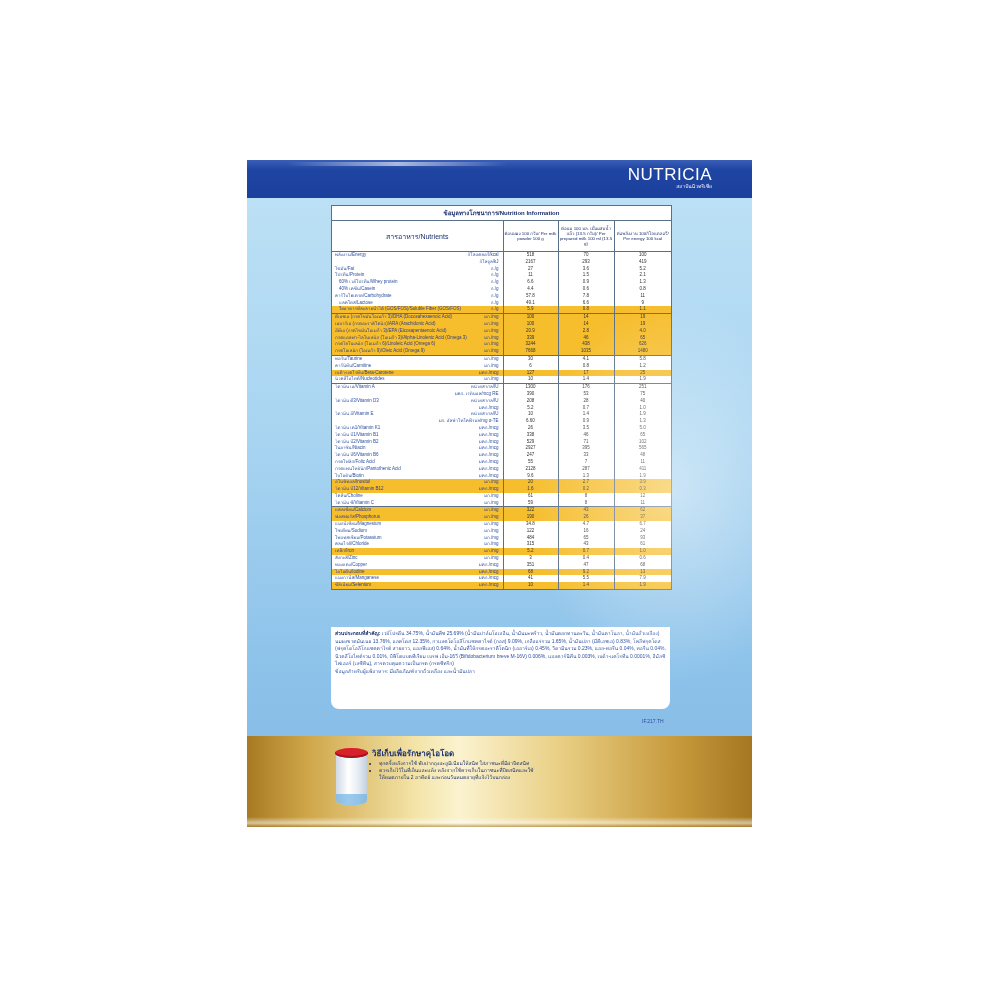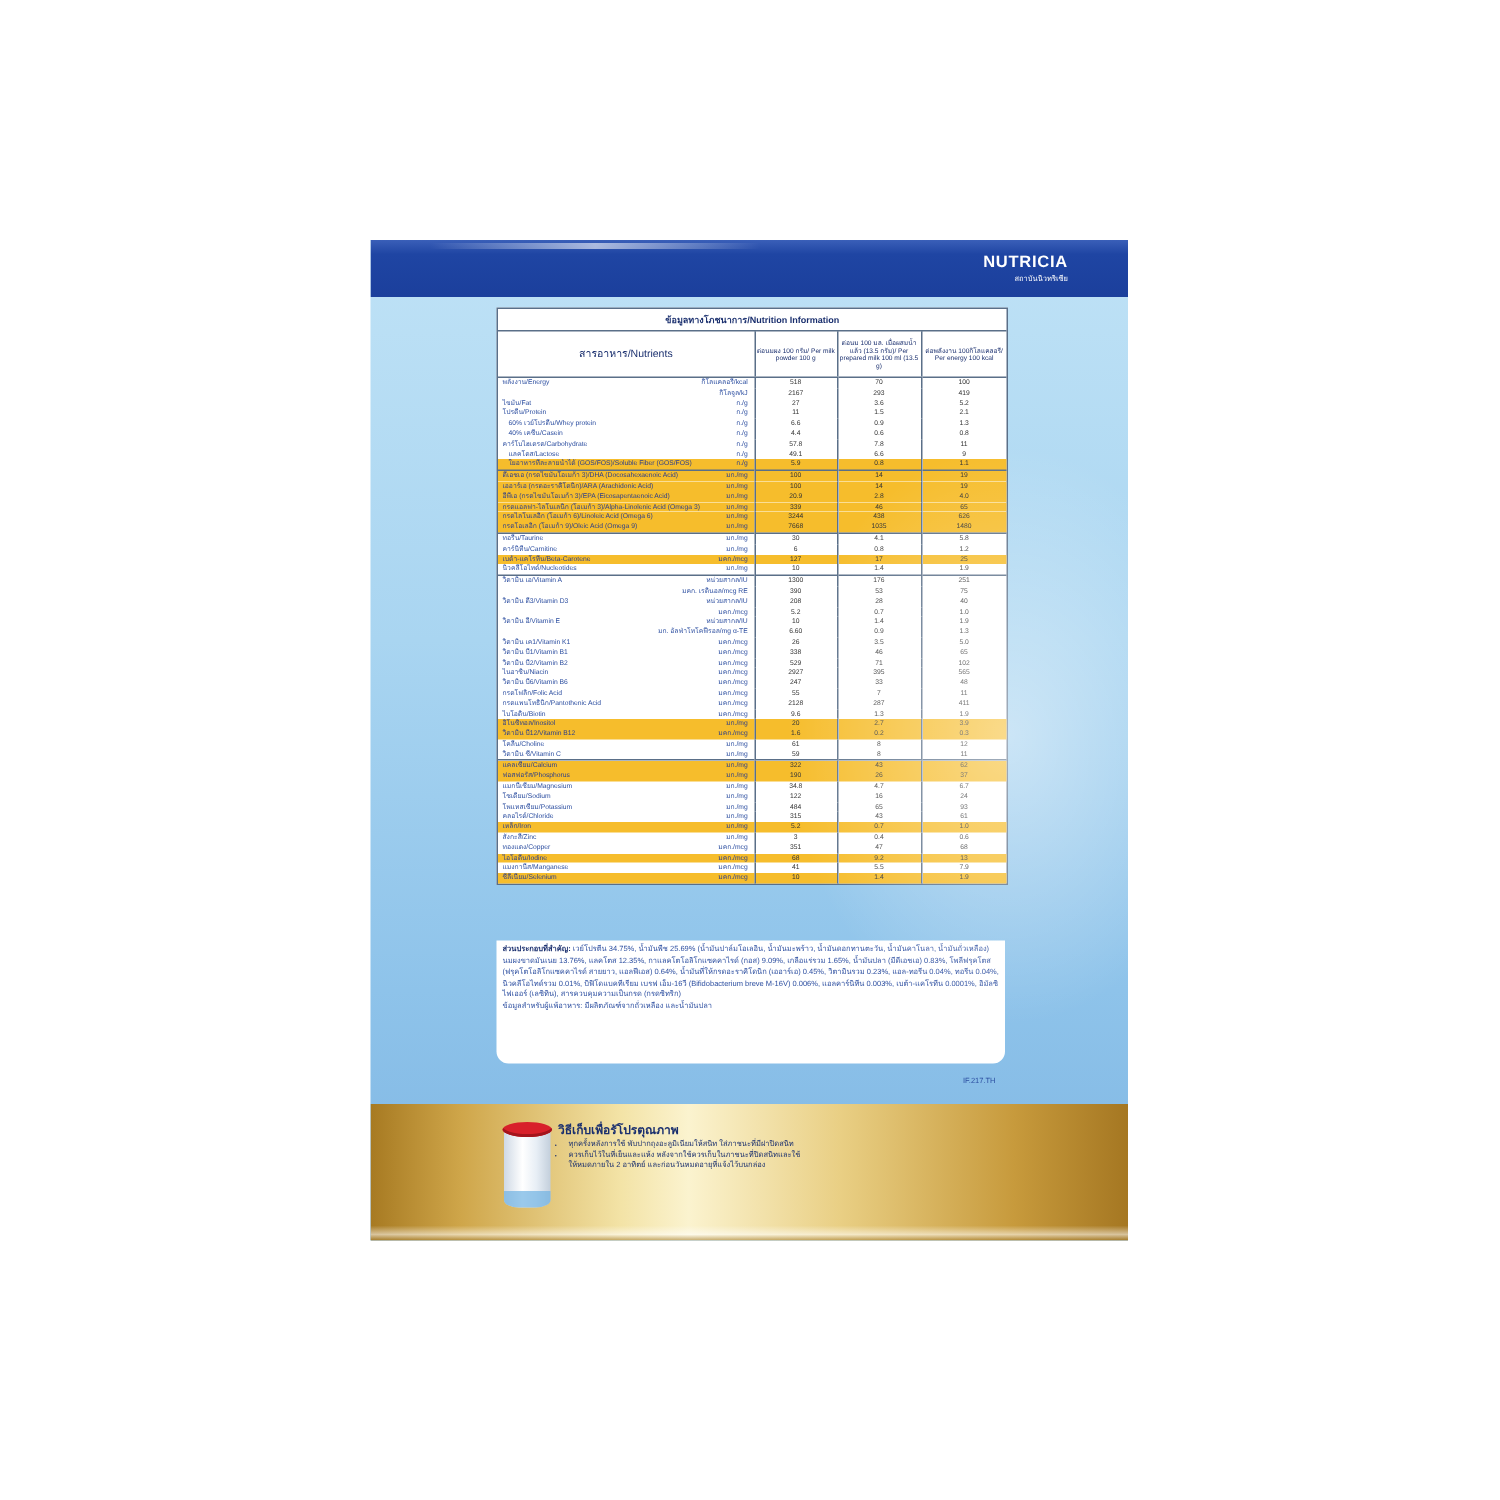--- a/index.html
+++ b/index.html
@@ -16,21 +16,21 @@
   }
   .topbar {
     position:absolute; left:0; top:0; width:100%; height:38px;
     background: linear-gradient(180deg, #3a5fb8 0%, #1f45a3 25%, #1b3f9c 100%);
   }
   .topbar::before{
     content:""; position:absolute; left:40px; top:2px; width:220px; height:4px;
     background: linear-gradient(90deg, rgba(255,255,255,0), rgba(255,255,255,0.6), rgba(255,255,255,0));
   }
   .brand { position:absolute; right:40px; top:7px; text-align:right; color:#fff; }
-  .brand-name { font-weight:bold; font-size:11px; letter-spacing:0.5px; line-height:16px; }
+  .brand-name { font-weight:normal; font-size:17px; letter-spacing:0.5px; line-height:16px; }
   .brand-sub { font-size:5px; line-height:7px; }
 
   .table-wrap {
     position:absolute; left:84px; top:45px; width:339px;
     background:#fff; border:1px solid #5a6f88;
   }
   table { border-collapse:collapse; width:100%; table-layout:fixed; }
   td, th { padding:0; }
   .title-row td {
     text-align:center; font-weight:bold; font-size:6px; color:#1a2f6e; height:14px; border-bottom:1px solid #5a6f88;
@@ -649,19 +649,19 @@
     <span>ข้อมูลสำหรับผู้แพ้อาหาร: มีผลิตภัณฑ์จากถั่วเหลือง และน้ำมันปลา</span>
   </div>
   <div class="code">IF.217.TH</div>
 
   <div class="goldband">
     <div class="can">
       <div class="can-body"></div>
       <div class="can-water"></div>
       <div class="can-lid"></div>
     </div>
-    <div class="storage-title">วิธีเก็บเพื่อรัโปรตุณภาพ</div>
+    <div class="storage-title">วิธีเก็บเพื่อรักษาคุไอโอด</div>
     <ul class="storage-list">
       <li>ทุกครั้งหลังการใช้ พับปากถุงอะลูมิเนียมให้สนิท ใส่ภาชนะที่มีฝาปิดสนิท</li>
       <li>ควรเก็บไว้ในที่เย็นและแห้ง หลังจากใช้ควรเก็บในภาชนะที่ปิดสนิทและใช้ให้หมดภายใน 2 อาทิตย์ และก่อนวันหมดอายุที่แจ้งไว้บนกล่อง</li>
     </ul>
   </div>
 </div>
 
 </body></html>

